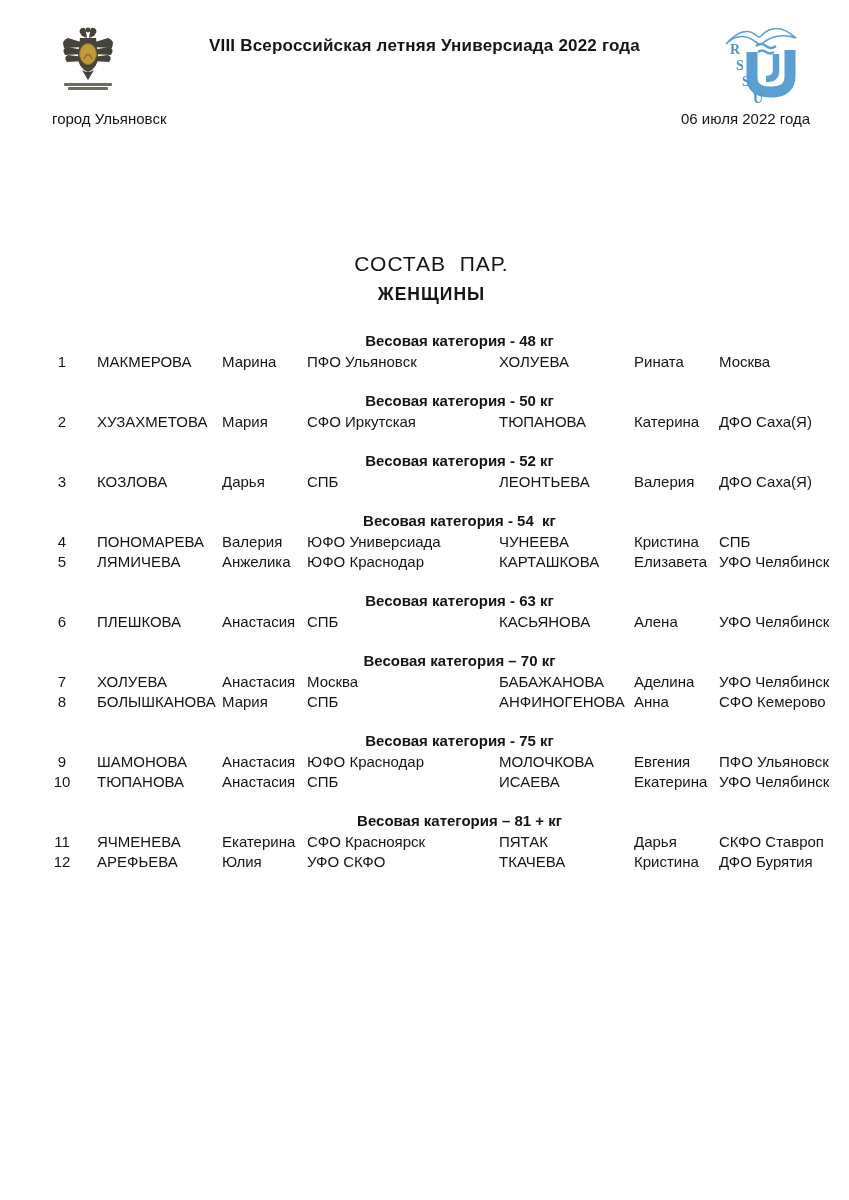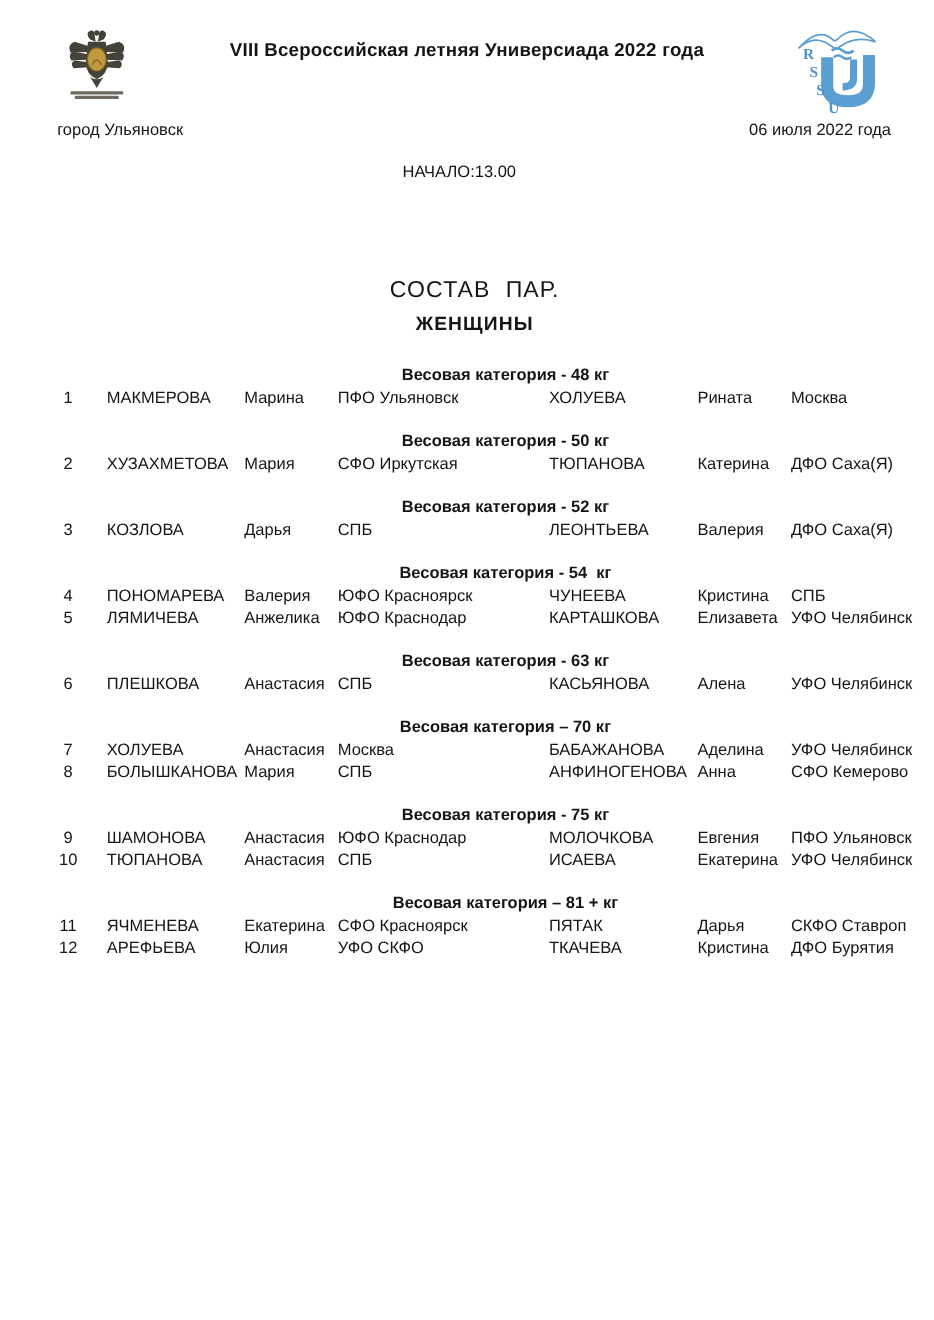--- a/index.html
+++ b/index.html
@@ -121,21 +121,20 @@
         <text x="41" y="85">U</text>
       </g>
     </svg>
   </div>
 
   <div class="meta-line">
     <span>город Ульяновск</span>
     <span>06 июля 2022 года</span>
   </div>
 
-  <div class="start-time">НАЧАЛО:13.00</div>
 
   <div class="main-title">СОСТАВ  ПАР.</div>
   <div class="sub-title">ЖЕНЩИНЫ</div>
 
   <div class="pairs">
       <div class="section">
         <div class="cat">Весовая категория - 48 кг</div>
         <div class="row">
           <div class="cell num">1</div>
           <div class="cell surname">МАКМЕРОВА</div>
@@ -169,21 +168,21 @@
           <div class="cell name2">Валерия</div>
           <div class="cell region2">ДФО Саха(Я)</div>
         </div>
       </div>
       <div class="section">
         <div class="cat">Весовая категория - 54  кг</div>
         <div class="row">
           <div class="cell num">4</div>
           <div class="cell surname">ПОНОМАРЕВА</div>
           <div class="cell name">Валерия</div>
-          <div class="cell region">ЮФО Красноярск</div>
+          <div class="cell region">ЮФО Универсиада</div>
           <div class="cell surname2">ЧУНЕЕВА</div>
           <div class="cell name2">Кристина</div>
           <div class="cell region2">СПБ</div>
         </div>
         <div class="row">
           <div class="cell num">5</div>
           <div class="cell surname">ЛЯМИЧЕВА</div>
           <div class="cell name">Анжелика</div>
           <div class="cell region">ЮФО Краснодар</div>
           <div class="cell surname2">КАРТАШКОВА</div>

